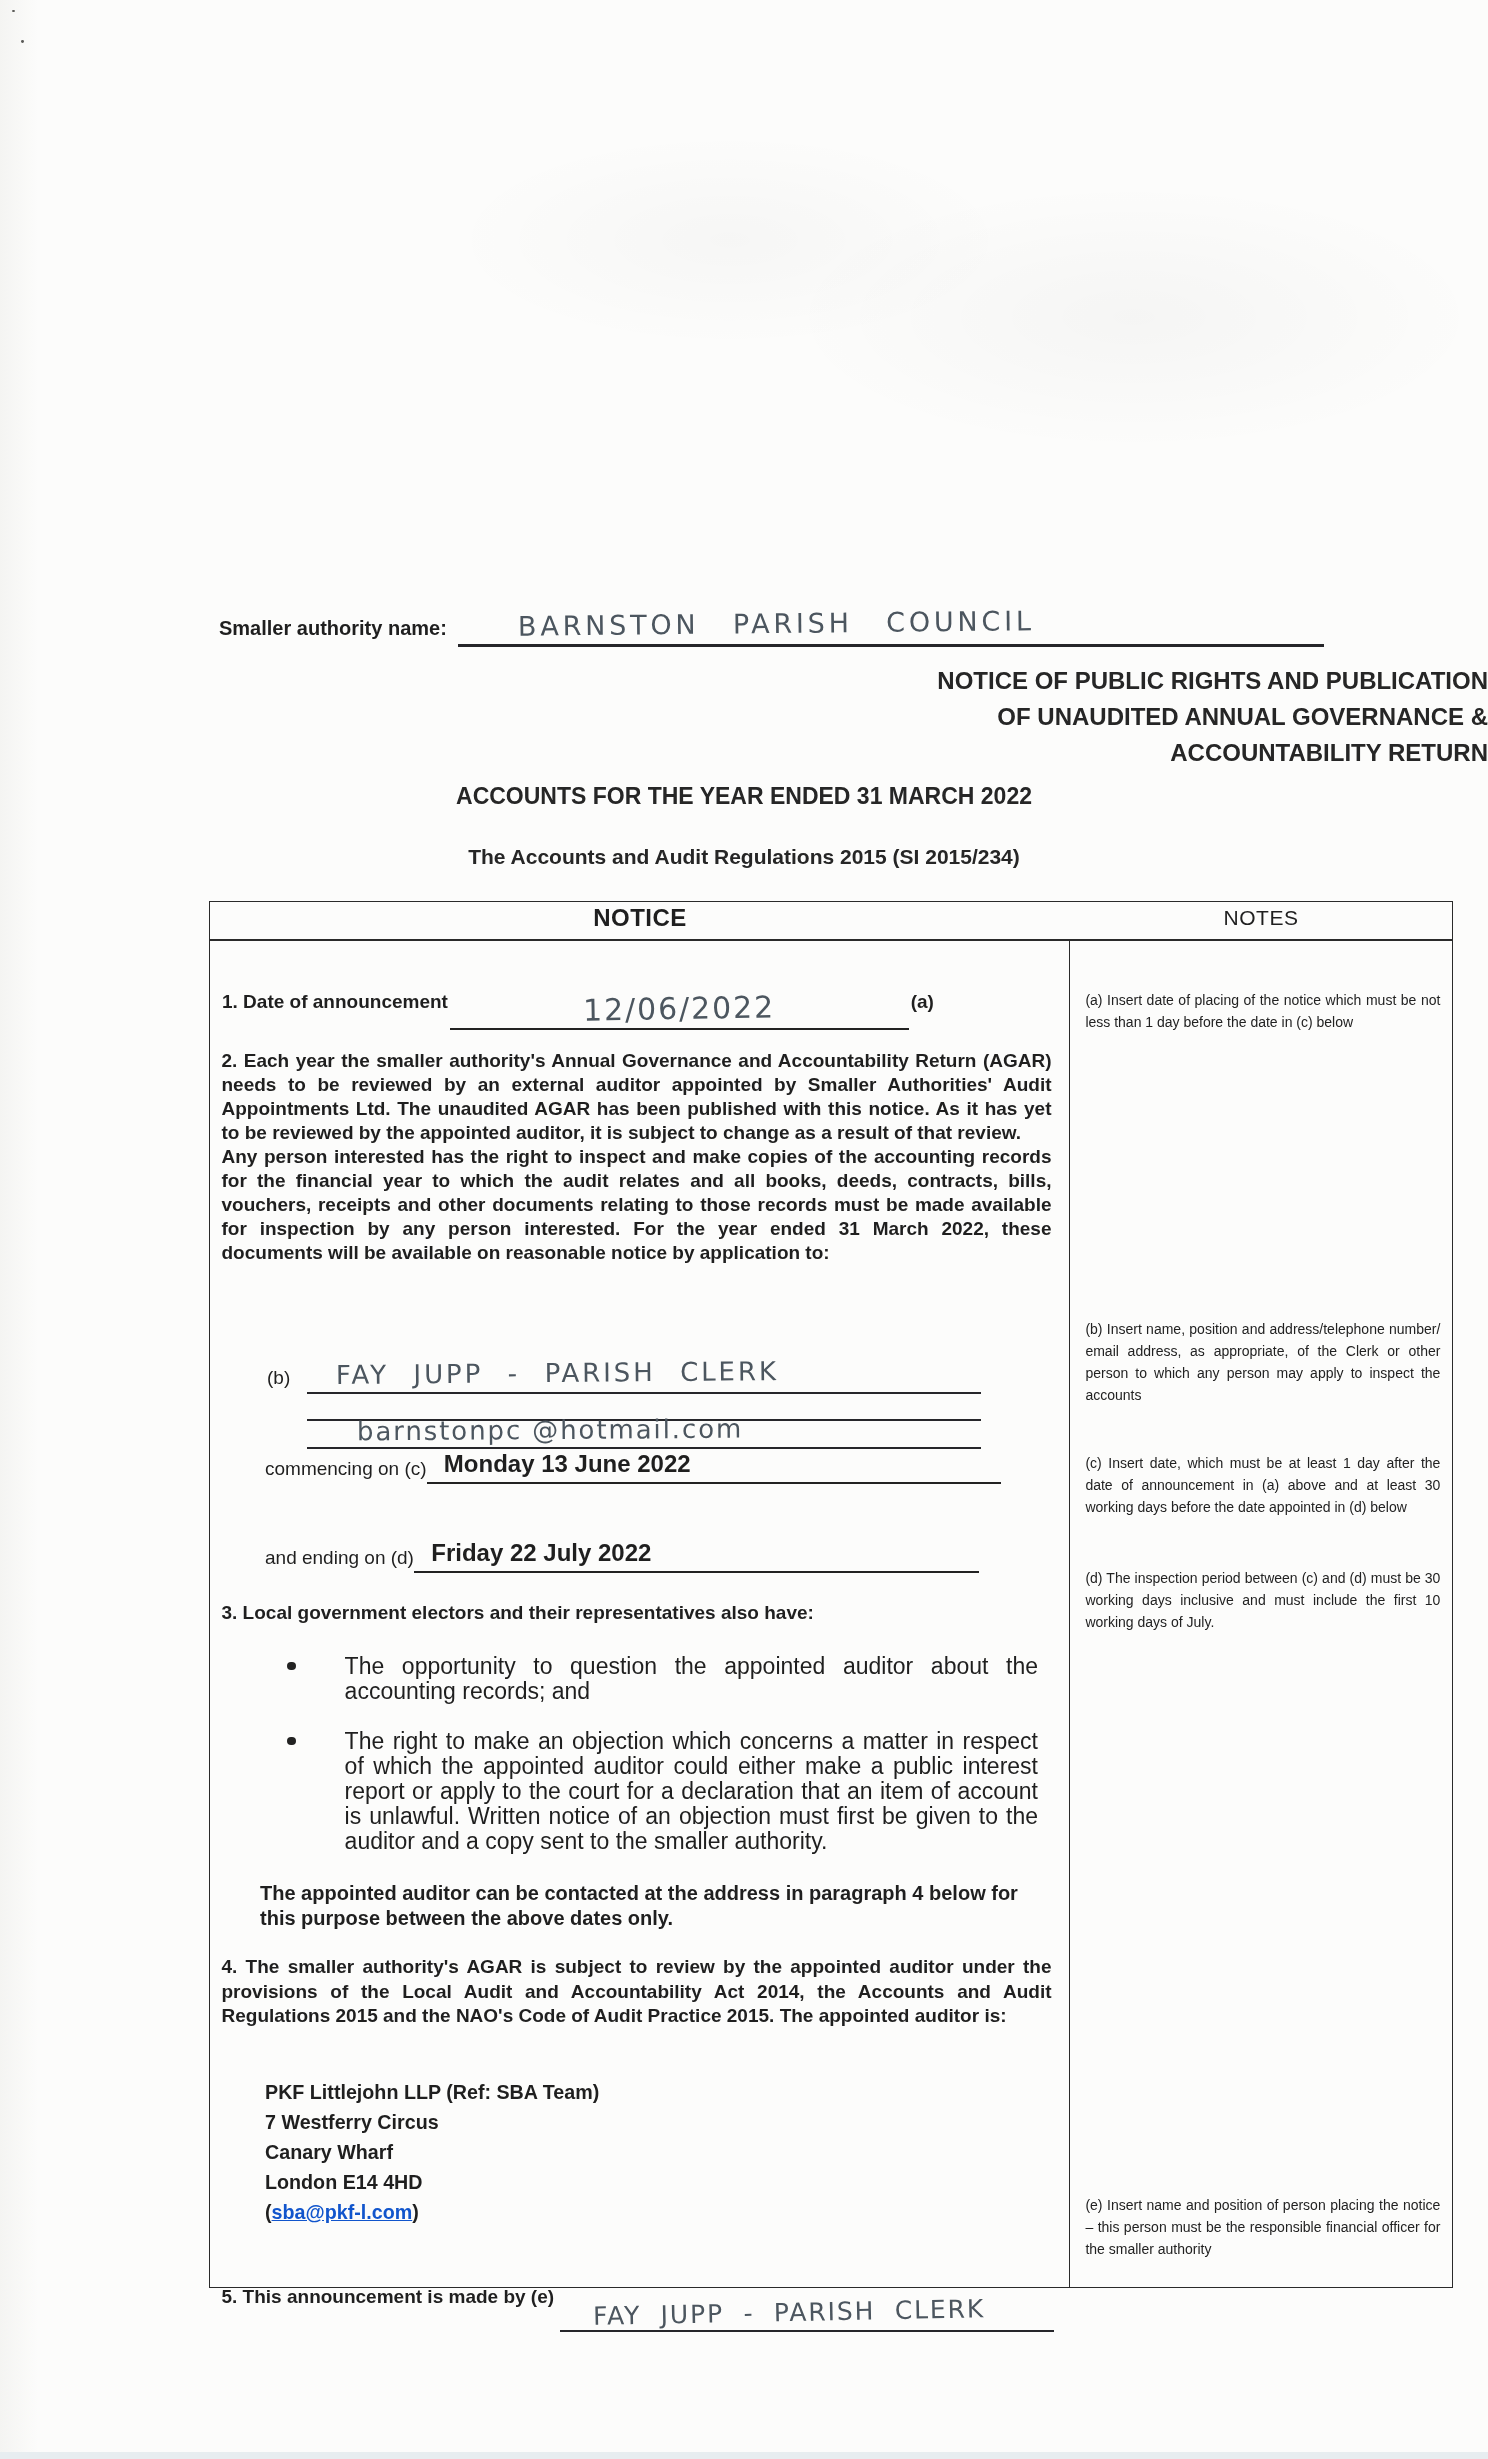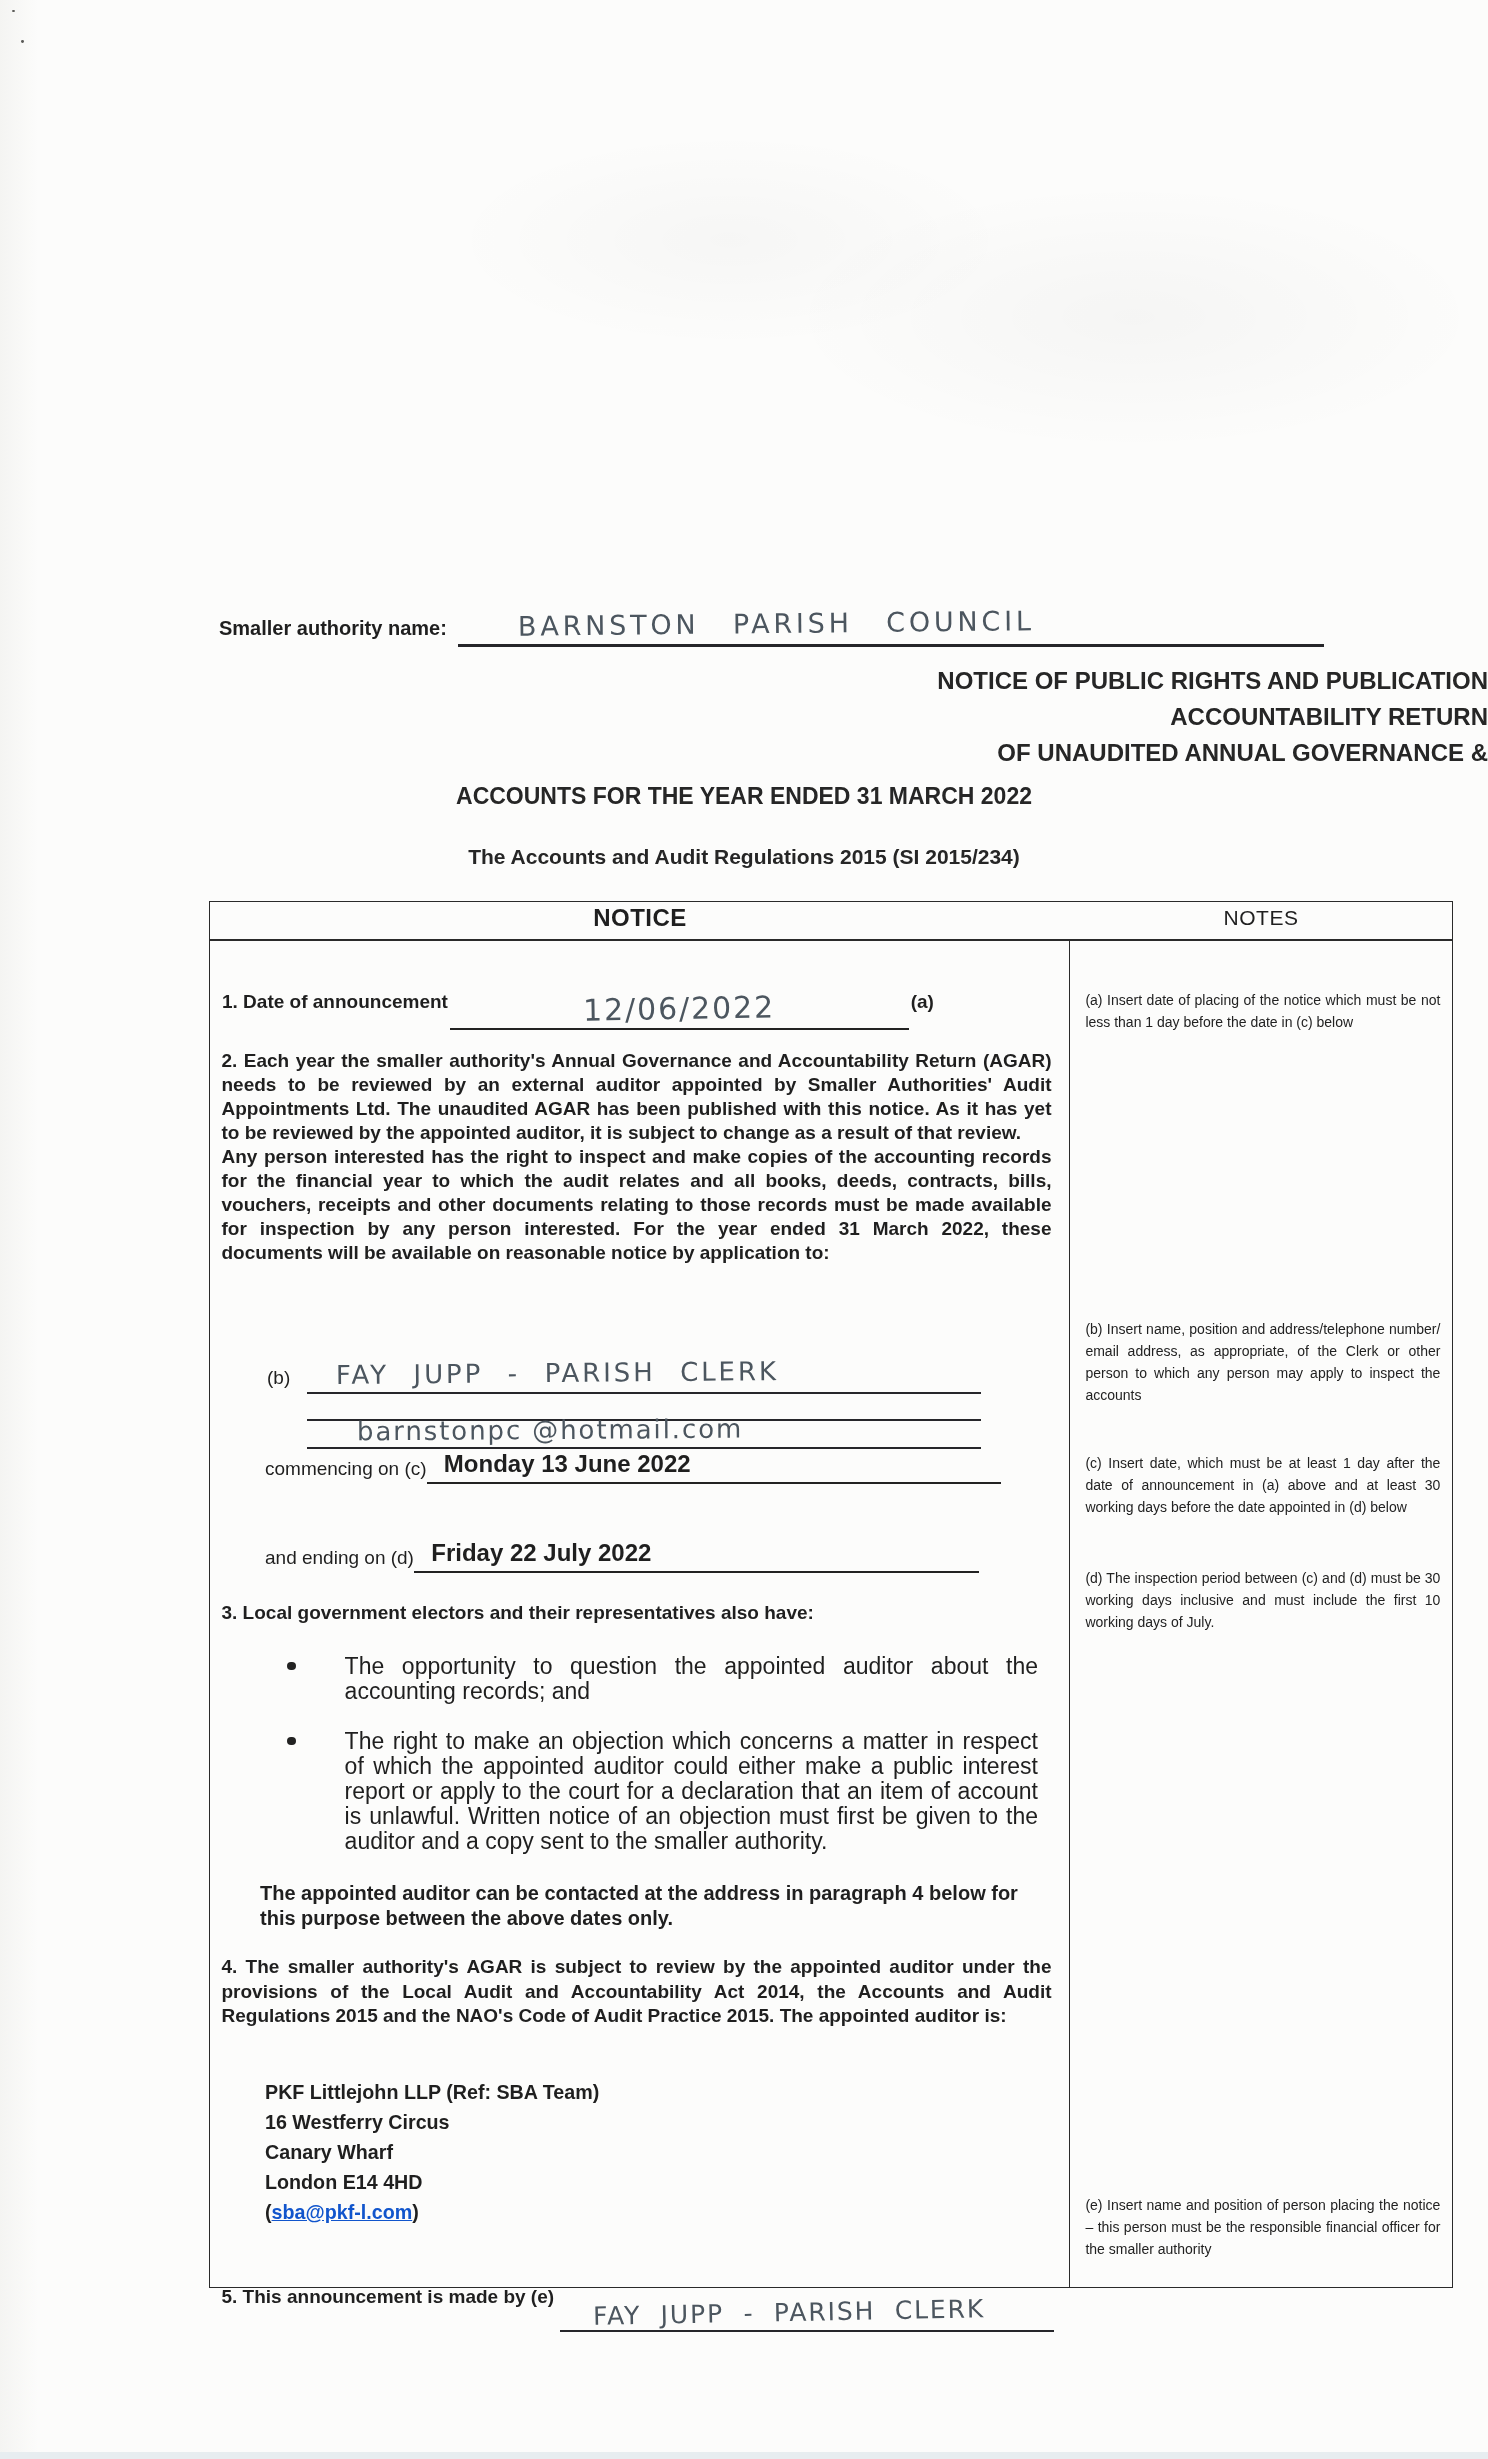--- a/index.html
+++ b/index.html
@@ -108,22 +108,22 @@
 
   <div class="authority">
     <span class="lbl">Smaller authority name:</span>
     <span class="fill">
       <span class="hw hw-authority">BARNSTON PARISH COUNCIL</span>
     </span>
   </div>
 
   <div class="title">
     <div>NOTICE OF PUBLIC RIGHTS AND PUBLICATION</div>
+    <div>OF UNAUDITED ANNUAL GOVERNANCE &amp;</div>
     <div>ACCOUNTABILITY RETURN</div>
-    <div>OF UNAUDITED ANNUAL GOVERNANCE &amp;</div>
   </div>
   <div class="subtitle">ACCOUNTS FOR THE YEAR ENDED 31 MARCH 2022</div>
   <div class="legal">
     <div>The Accounts and Audit Regulations 2015 (SI 2015/234)</div>
   </div>
 
   <div class="ntable">
     <div class="thead">
       <div class="th-notice">NOTICE</div>
       <div class="th-notes">NOTES</div>
@@ -184,21 +184,21 @@
           <span class="bullet-dot"></span>
           <p class="just">The right to make an objection which concerns a matter in respect of which the appointed auditor could either make a public interest report or apply to the court for a declaration that an item of account is unlawful. Written notice of an objection must first be given to the auditor and a copy sent to the smaller authority.</p>
         </div>
 
         <div class="item3-foot">The appointed auditor can be contacted at the address in paragraph 4 below for this purpose between the above dates only.</div>
 
         <p class="item4 just">4. The smaller authority's AGAR is subject to review by the appointed auditor under the provisions of the Local Audit and Accountability Act 2014, the Accounts and Audit Regulations 2015 and the NAO's Code of Audit Practice 2015.  The appointed auditor is:</p>
 
         <div class="address">
           <p>PKF Littlejohn LLP (Ref: SBA Team)</p>
-          <p>16 Westferry Circus</p>
+          <p>7 Westferry Circus</p>
           <p>Canary Wharf</p>
           <p>London E14 4HD</p>
           <p class="email-line"><span>(</span><a href="#">sba@pkf-l.com</a><span>)</span></p>
         </div>
 
         <div class="item5">
           <span class="lbl">5. This announcement is made by (e)</span>
           <span class="fill">
             <span class="hw hw-e">FAY JUPP - PARISH CLERK</span>
           </span>

